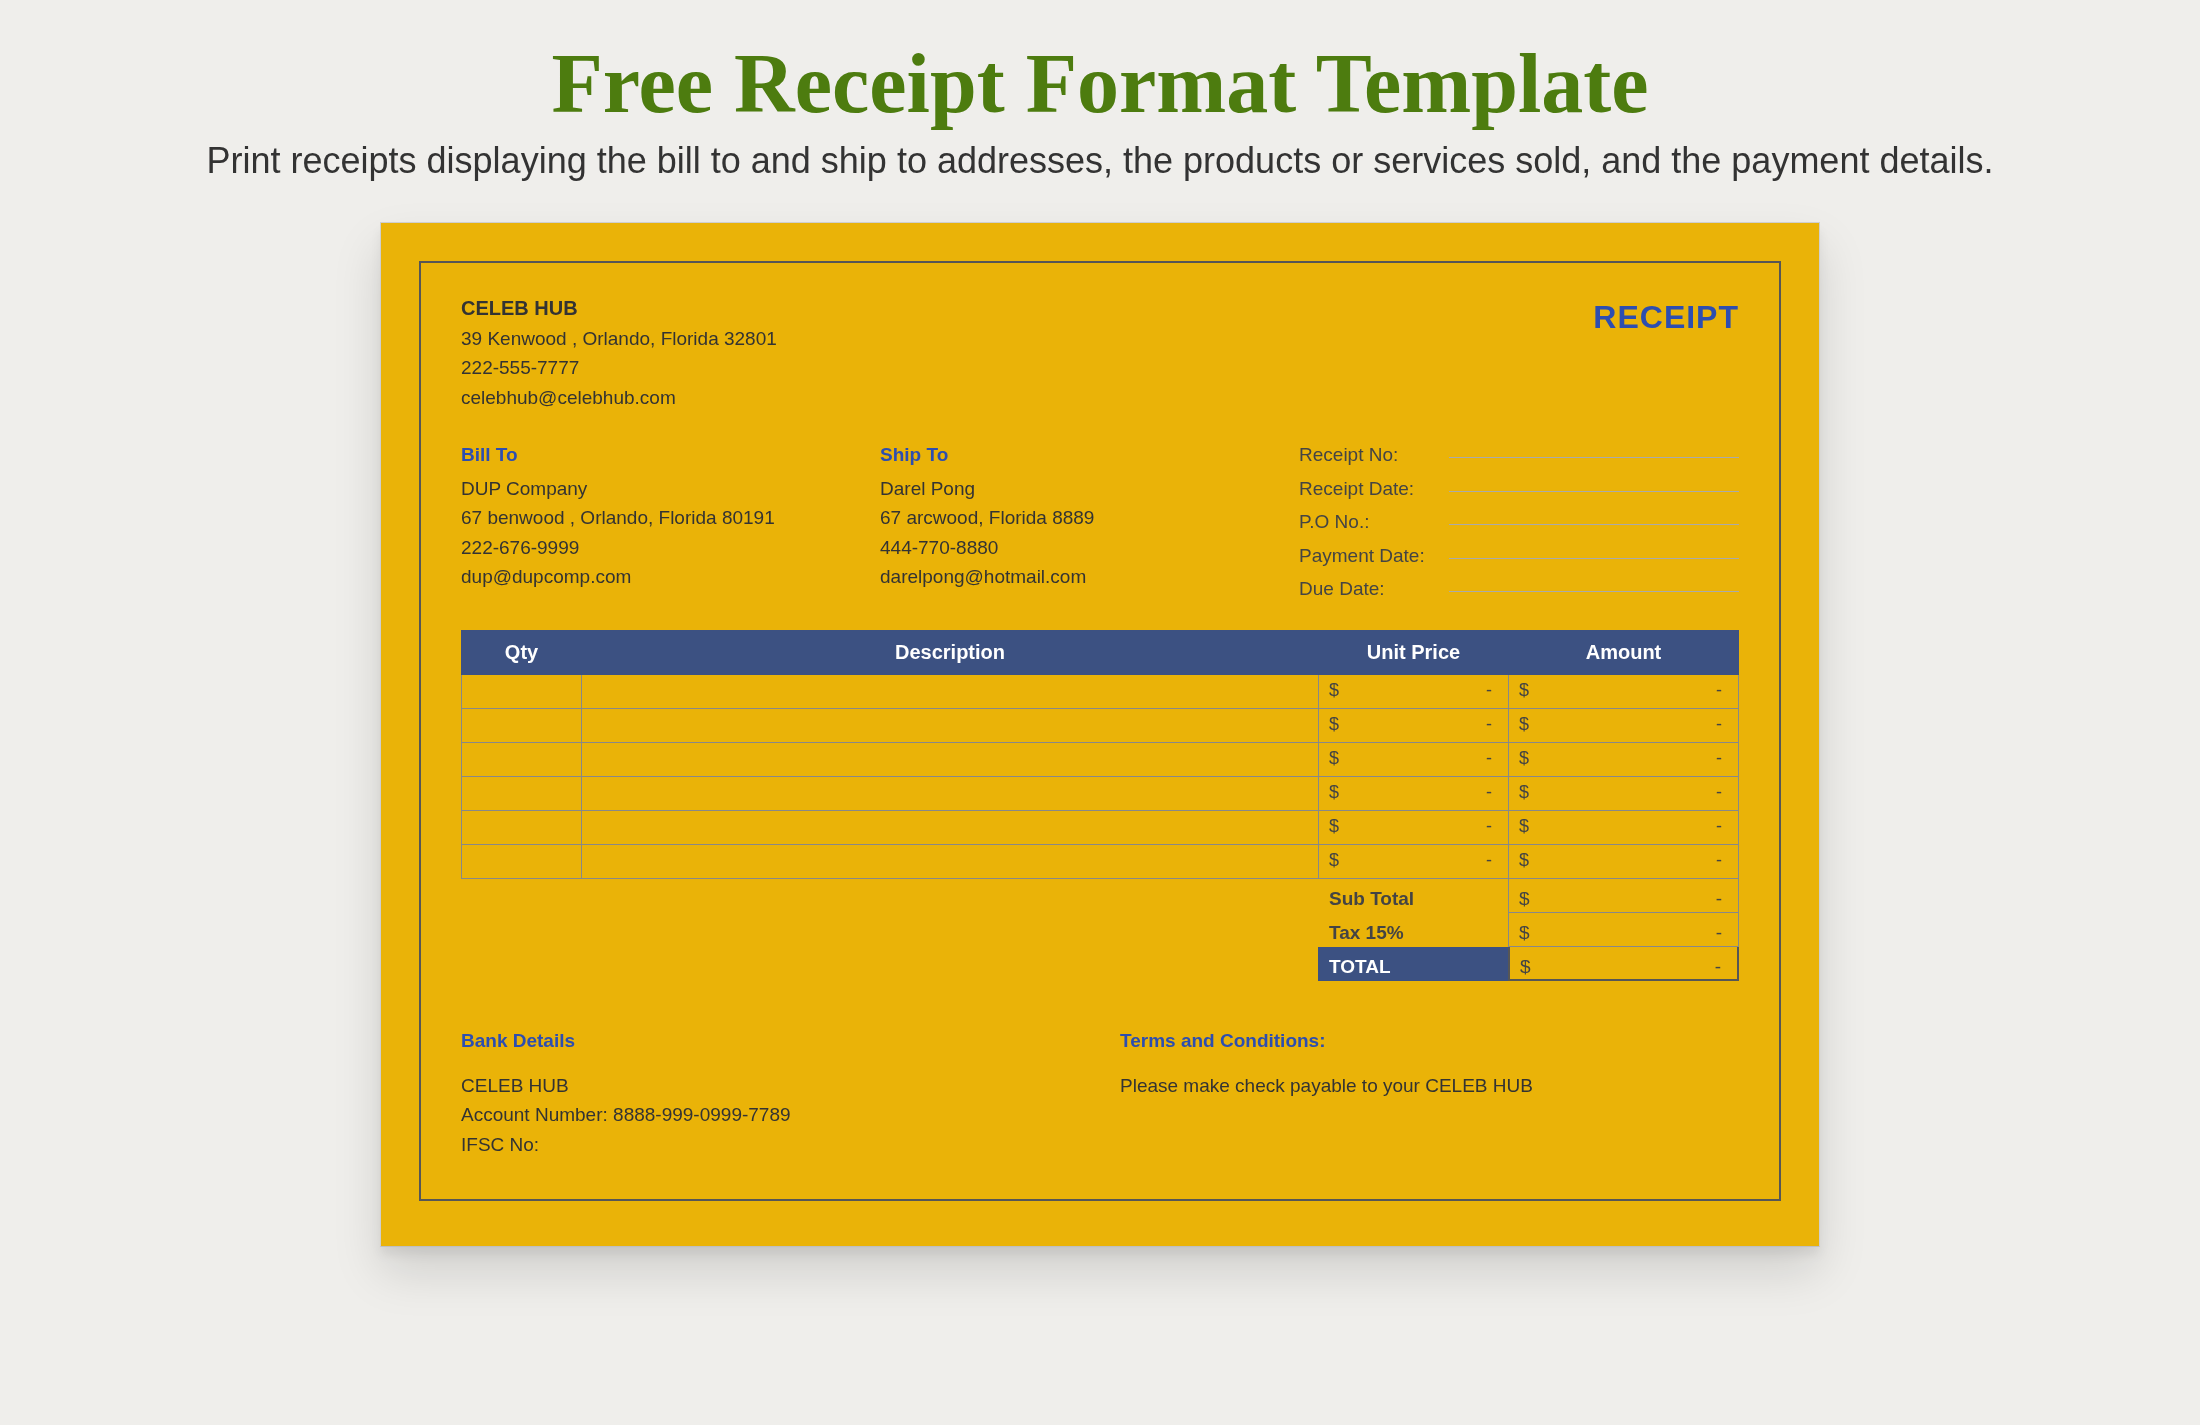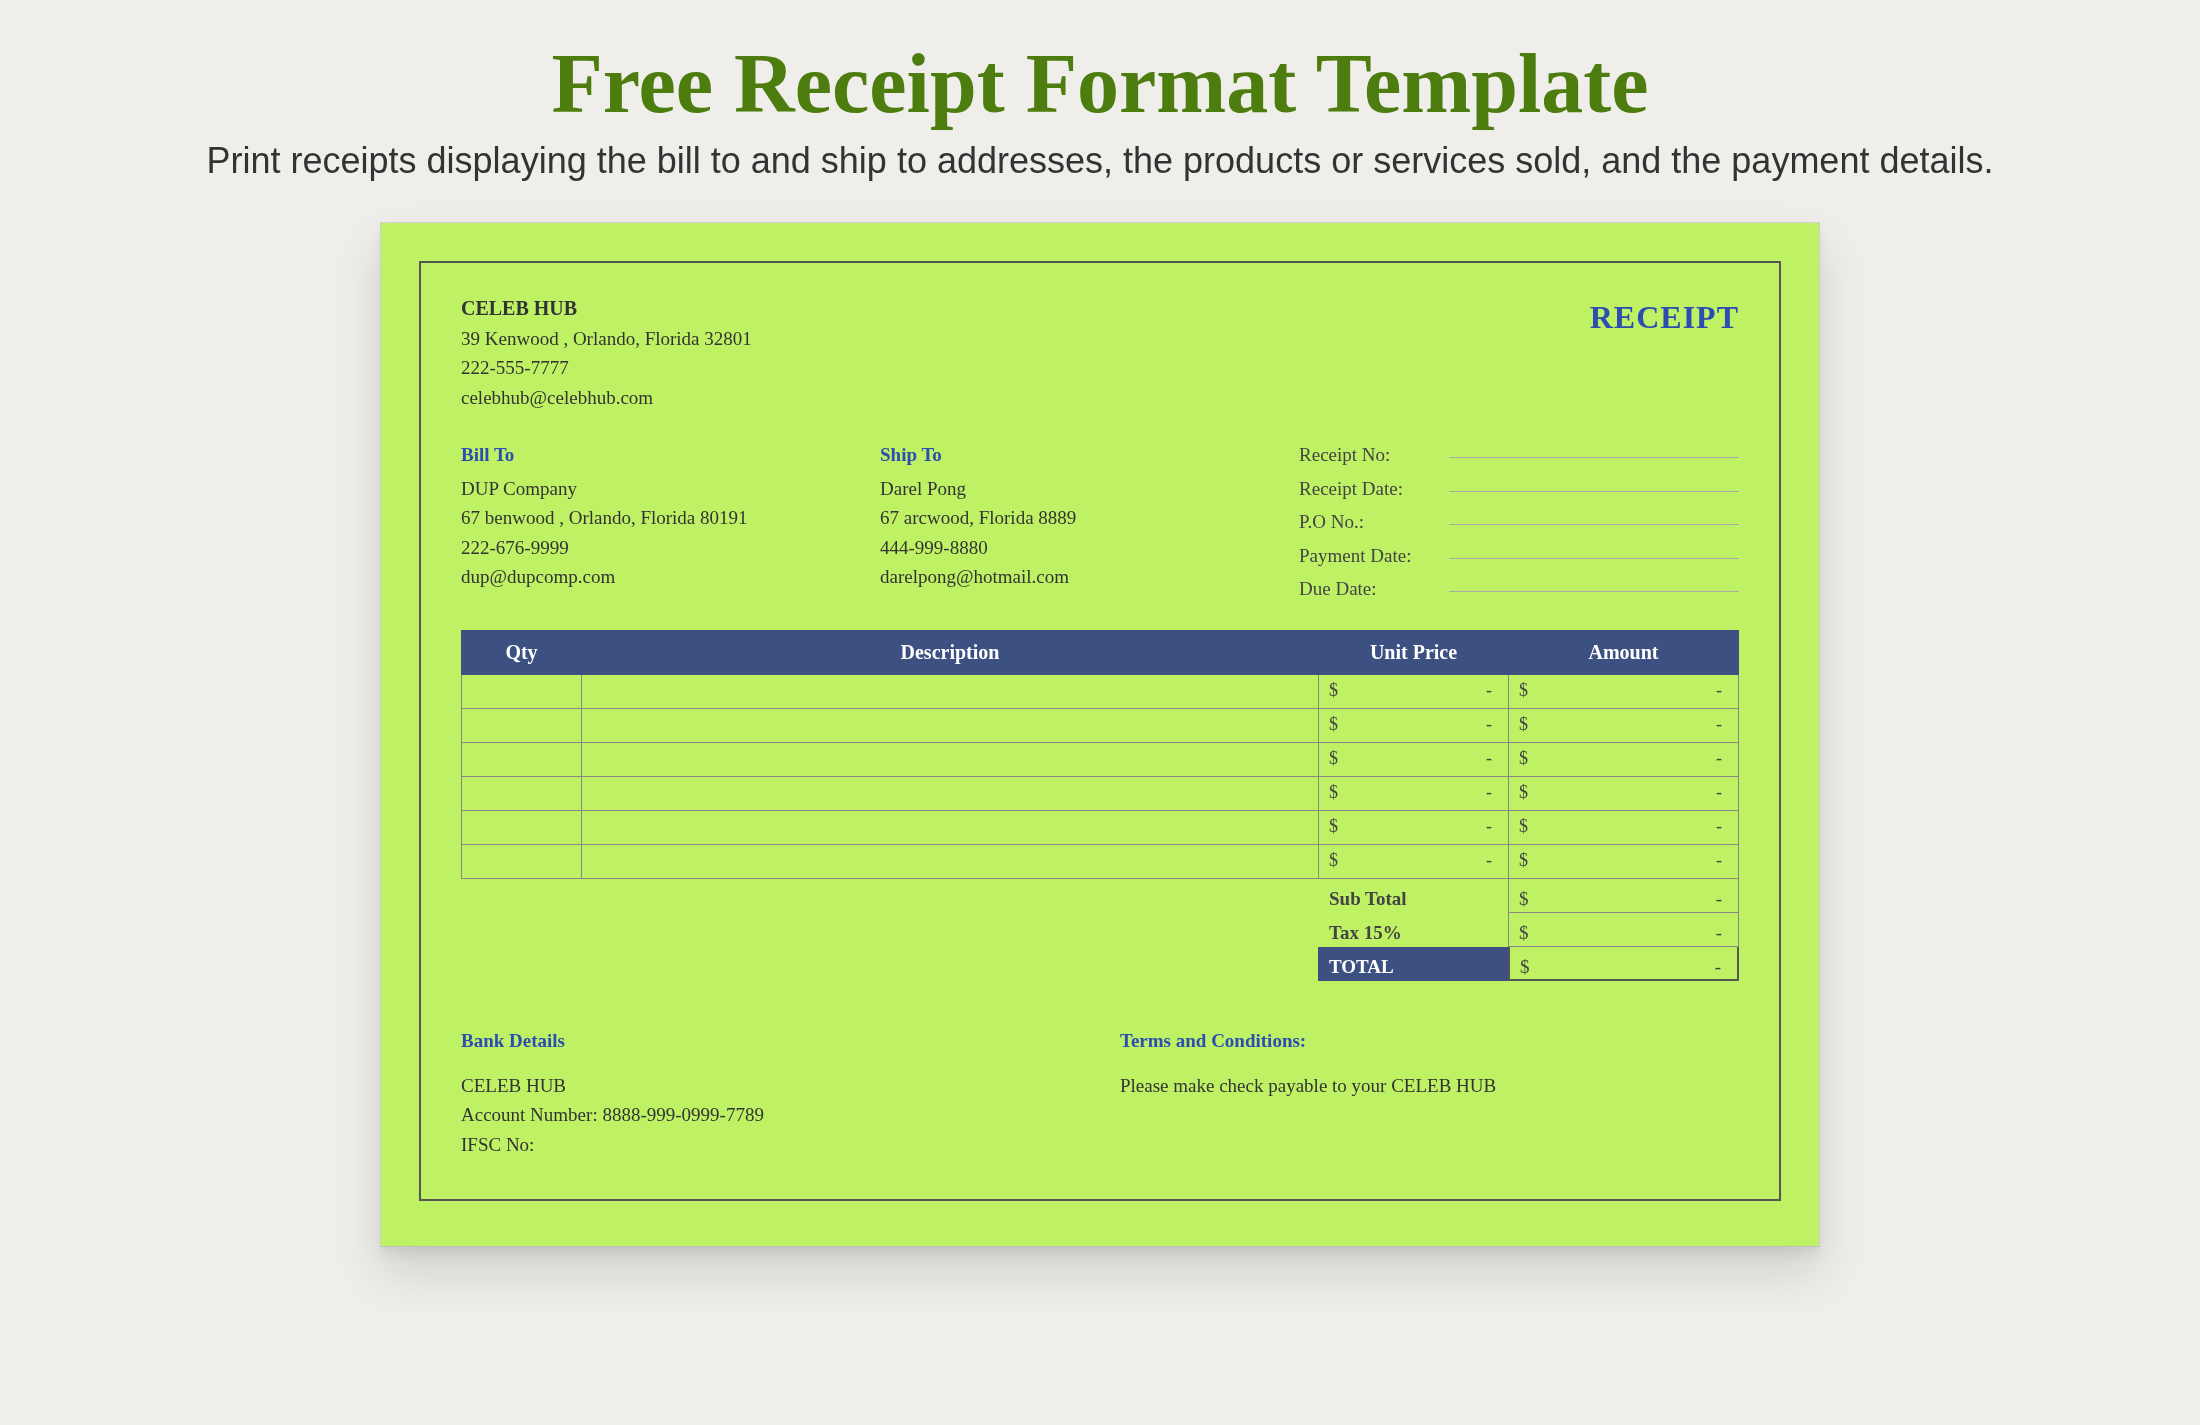--- a/index.html
+++ b/index.html
@@ -19,27 +19,26 @@
     margin-top: 35px;
   }
   .page-subtitle {
     font-size: 36px;
     color: #333;
     text-align: center;
     margin-top: 8px;
   }
   .sheet {
     width: 1440px;
-    background: #bef264;
+    background: #eab308;
     margin: 40px auto 0 auto;
     padding: 38px 38px 45px 38px;
     border: 1px solid #cfcfcf;
     border-bottom-color:#bfbfbf;
     box-shadow: 0 25px 45px rgba(0,0,0,0.13), 0 8px 10px rgba(0,0,0,0.06);
-    font-family: Liberation Serif, serif;
   }
   .doc {
     border: 2px solid #565656;
     padding: 30px 40px 40px 40px;
     font-size: 19px;
     color: #333;
     line-height: 1.55;
   }
   .top-row { display:flex; justify-content:space-between; align-items:flex-start; }
   .company-block .company-name { font-weight:700; font-size:20px;}
@@ -104,21 +103,21 @@
         <div class="section-head">Bill To</div>
         <div>DUP Company</div>
         <div>67 benwood , Orlando, Florida 80191</div>
         <div>222-676-9999</div>
         <div>dup@dupcomp.com</div>
       </div>
       <div class="info-col">
         <div class="section-head">Ship To</div>
         <div>Darel Pong</div>
         <div>67 arcwood, Florida 8889</div>
-        <div>444-999-8880</div>
+        <div>444-770-8880</div>
         <div>darelpong@hotmail.com</div>
       </div>
       <div class="info-col info-right">
         <div class="meta-line">
             <span class="meta-label">Receipt No:</span>
             <span class="meta-underline"></span>
           </div>
         <div class="meta-line">
             <span class="meta-label">Receipt Date:</span>
             <span class="meta-underline"></span>

